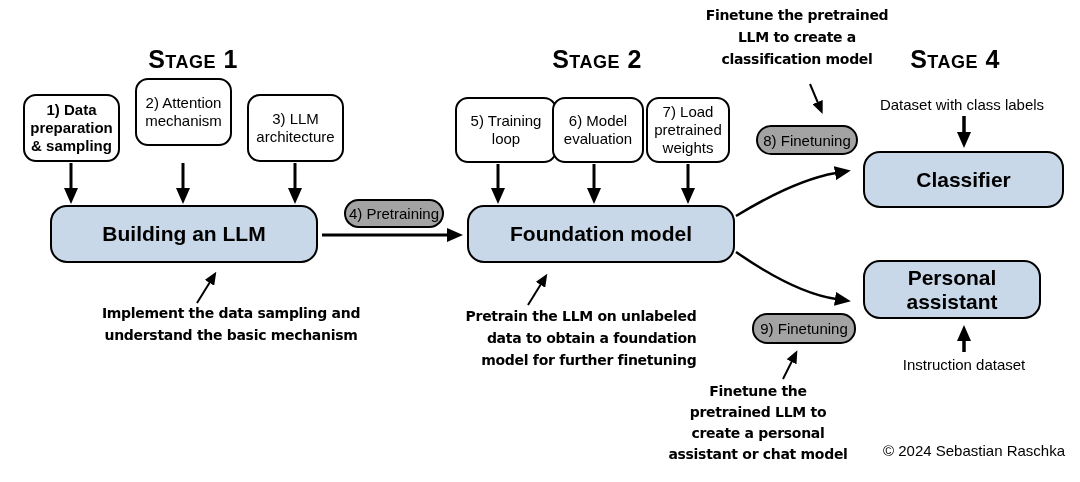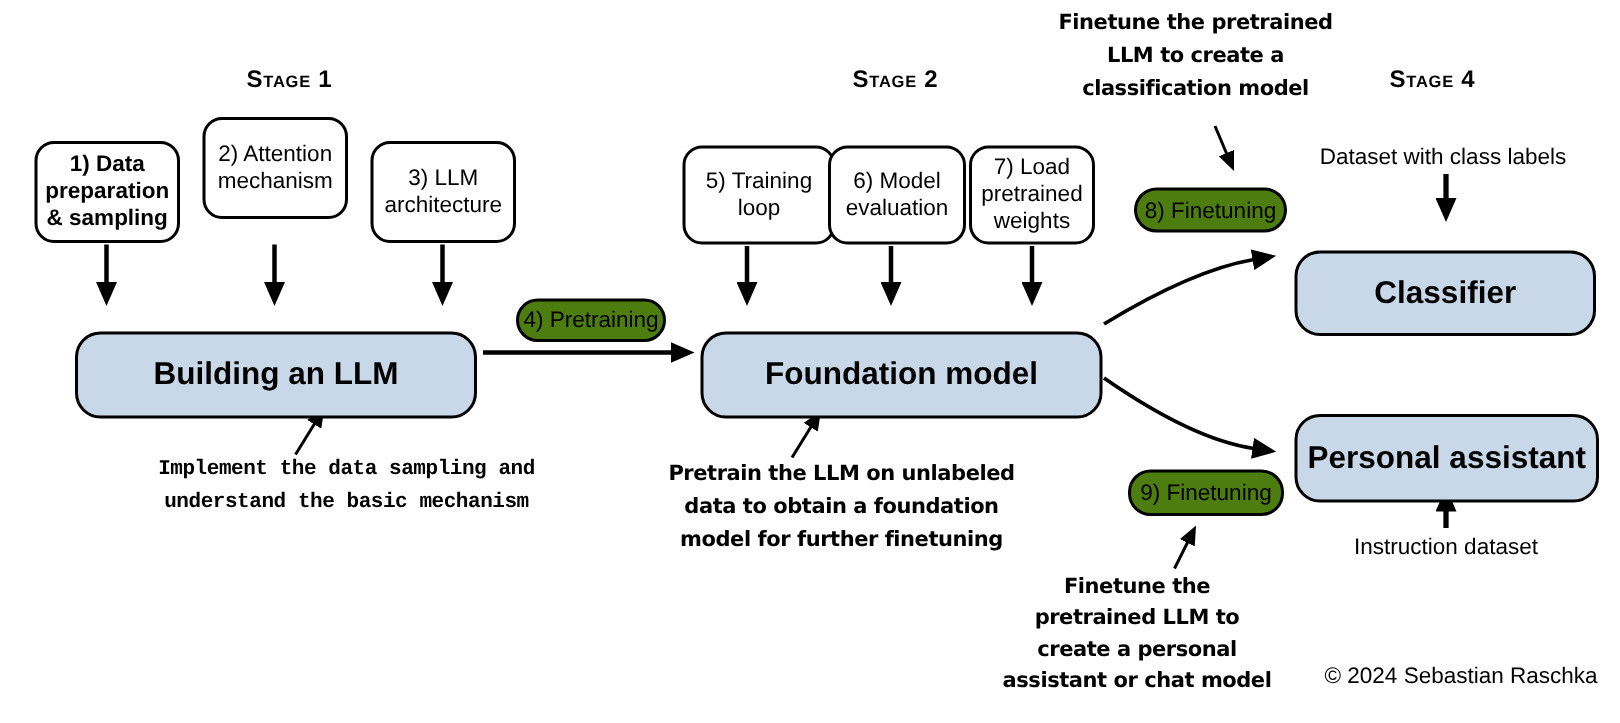--- a/index.html
+++ b/index.html
@@ -6,36 +6,36 @@
     --bg:#ffffff; --fill:#c9d8e8; --line:#000000; --text:#000000;
   }
   html,body{margin:0;padding:0;background:var(--bg);}
   #canvas{
     position:relative;width:1080px;height:482px;background:var(--bg);
     font-family:"Liberation Sans",sans-serif;color:var(--text);overflow:hidden;
   }
   .abs{position:absolute;}
   .center{transform:translateX(-50%);text-align:center;}
   .stage{
-    font-weight:bold;font-size:16px;font-variant:small-caps;letter-spacing:.5px;
+    font-weight:bold;font-size:25px;font-variant:small-caps;letter-spacing:.5px;
     white-space:nowrap;
   }
   .stepbox{
     box-sizing:border-box;background:#fff;border:2px solid var(--line);
     border-radius:13px;display:flex;align-items:center;justify-content:center;
     font-size:15px;line-height:1.2;text-align:center;white-space:pre-line;z-index:2;
   }
   .stepbox.bold{font-weight:bold;}
   .mainbox{
     box-sizing:border-box;background:var(--fill);border:2.5px solid var(--line);
     border-radius:17px;display:flex;align-items:center;justify-content:center;
-    font-size:21px;font-weight:bold;text-align:center;z-index:2;margin-top:16px;
+    font-size:21px;font-weight:bold;text-align:center;z-index:2;
   }
   .pill{
-    box-sizing:border-box;background:#4d7c0f;border:2px solid var(--line);
+    box-sizing:border-box;background:#a3a3a3;border:2px solid var(--line);
     border-radius:15px;display:flex;align-items:center;justify-content:center;
     font-size:15px;white-space:nowrap;z-index:2;padding:0 6px;
   }
   .note{
     font-family:"DejaVu Sans",sans-serif;font-weight:bold;font-size:14px;
     letter-spacing:-0.3px;line-height:22px;white-space:pre-line;z-index:2;
   }
   .plain{font-size:15px;white-space:nowrap;z-index:2;}
   svg.layer{position:absolute;left:0;top:0;z-index:1;}
 </style>
@@ -93,29 +93,29 @@
 loop</div>
   <div class="abs stepbox" style="left:552px;top:97px;width:92px;height:66px;">6) Model
 evaluation</div>
   <div class="abs stepbox" style="left:646px;top:97px;width:84px;height:66px;">7) Load
 pretrained
 weights</div>
 
   <div class="abs mainbox" style="left:50px;top:205px;width:268px;height:58px;">Building an LLM</div>
   <div class="abs mainbox" style="left:467px;top:205px;width:268px;height:58px;">Foundation model</div>
   <div class="abs mainbox" style="left:863px;top:151px;width:201px;height:57px;">Classifier</div>
-  <div class="abs mainbox" style="left:863px;top:260px;width:203px;height:59px;">Personal assistant</div>
+  <div class="abs mainbox" style="left:863px;top:260px;width:178px;height:59px;">Personal assistant</div>
 
   <div class="abs pill" style="left:344px;top:199px;width:100px;height:29px;">4) Pretraining</div>
   <div class="abs pill" style="left:756px;top:125px;width:102px;height:30px;">8) Finetuning</div>
   <div class="abs pill" style="left:752px;top:313px;width:104px;height:31px;">9) Finetuning</div>
 
-  <div class="abs center note" style="left:231px;top:302px;font-family:Liberation Mono, monospace;">Implement the data sampling and
+  <div class="abs center note" style="left:231px;top:302px;">Implement the data sampling and
 understand the basic mechanism</div>
-  <div class="abs center note" style="left:561px;top:305px;">Pretrain the LLM on unlabeled
+  <div class="abs center note" style="left:581px;top:305px;text-align:right;">Pretrain the LLM on unlabeled
 data to obtain a foundation
 model for further finetuning</div>
   <div class="abs center note" style="left:758px;top:381px;line-height:21px;">Finetune the
 pretrained LLM to
 create a personal
 assistant or chat model</div>
   <div class="abs center note" style="left:797px;top:4px;">Finetune the pretrained
 LLM to create a
 classification model</div>
 

